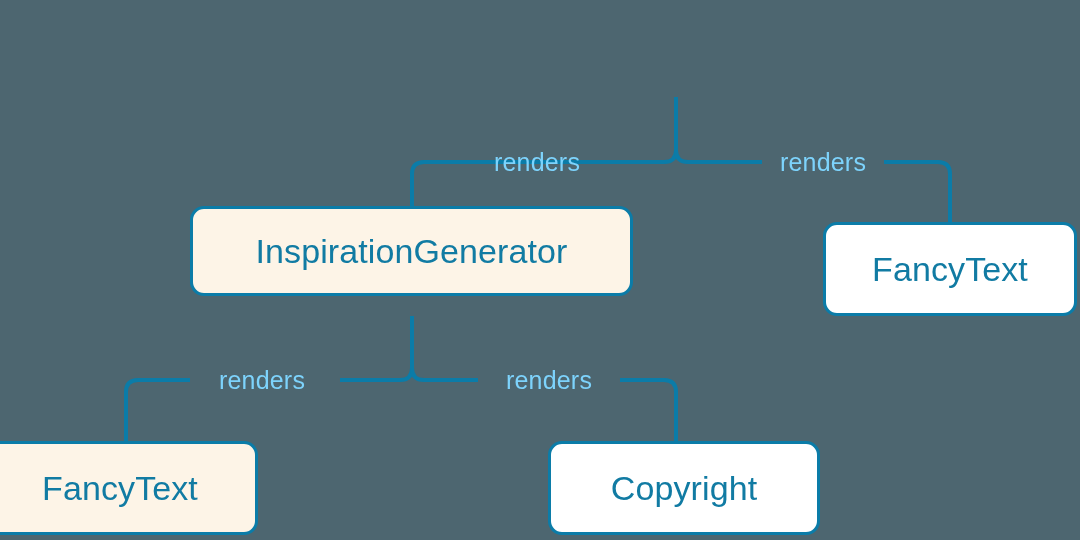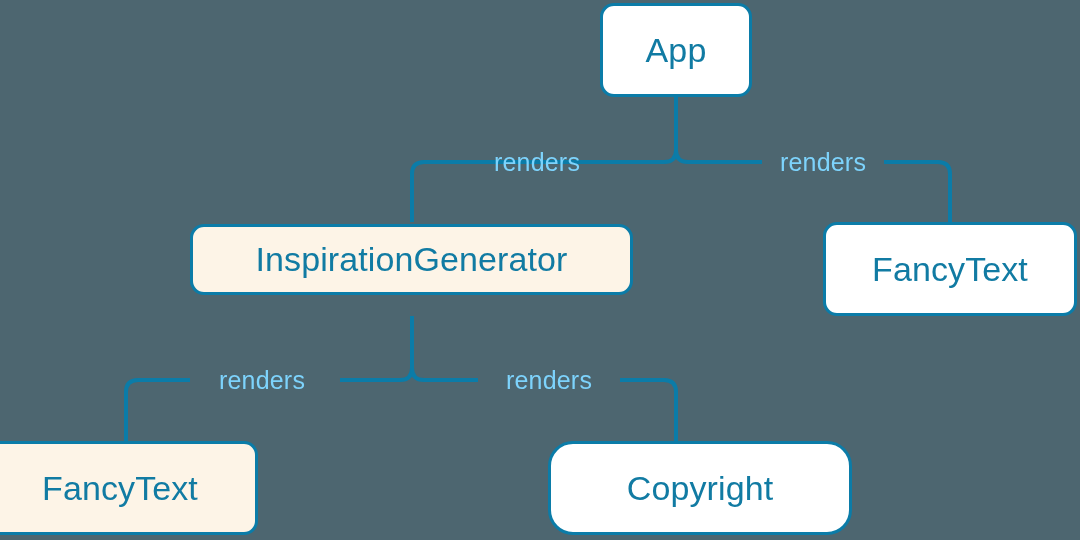--- a/index.html
+++ b/index.html
@@ -44,24 +44,24 @@
     font-size: 25px;
     line-height: 1;
     white-space: nowrap;
     transform: translate(-50%, -50%);
     z-index: 3;
     letter-spacing: 0.2px;
   }
 
   
   #node-app        { left: 600px; top: 3px;   width: 152px; height: 94px; font-size: 34px; }
-  #node-inspgen    { left: 190px; top: 224px; width: 443px; height: 71px; font-size: 34px; }
+  #node-inspgen    { left: 190px; top: 206px; width: 443px; height: 90px; font-size: 34px; }
   #node-fancy-r    { left: 823px; top: 222px; width: 254px; height: 94px; font-size: 34px; }
   #node-fancy-b    { left: -18px; top: 441px; width: 276px; height: 94px; font-size: 34px; }
-  #node-copyright  { left: 548px; top: 441px; width: 304px; height: 94px; font-size: 34px; border-radius: 25px; }
+  #node-copyright  { left: 548px; top: 441px; width: 272px; height: 94px; font-size: 34px; }
 </style>
 </head>
 <body>
 
 <div id="canvas">
 
   <svg id="edges" viewBox="0 0 1080 540" xmlns="http://www.w3.org/2000/svg">
     <g fill="none" stroke="#0b7ca8" stroke-width="4" stroke-linecap="butt">
 
       <path d="M 676,97 L 676,150"></path>
@@ -79,21 +79,20 @@
   </svg>
 
   <div class="edge-label" style="left:537px; top:162px;">renders</div>
 
   <div class="edge-label" style="left:823px; top:162px;">renders</div>
 
   <div class="edge-label" style="left:262px; top:380px;">renders</div>
 
   <div class="edge-label" style="left:549px; top:380px;">renders</div>
 
-  <div class="node fill-white" id="node-app">App</div>
 
   <div class="node fill-cream" id="node-inspgen">InspirationGenerator</div>
 
   <div class="node fill-white" id="node-fancy-r">FancyText</div>
 
   <div class="node fill-cream" id="node-fancy-b">FancyText</div>
 
   <div class="node fill-white" id="node-copyright">Copyright</div>
 
 </div>

